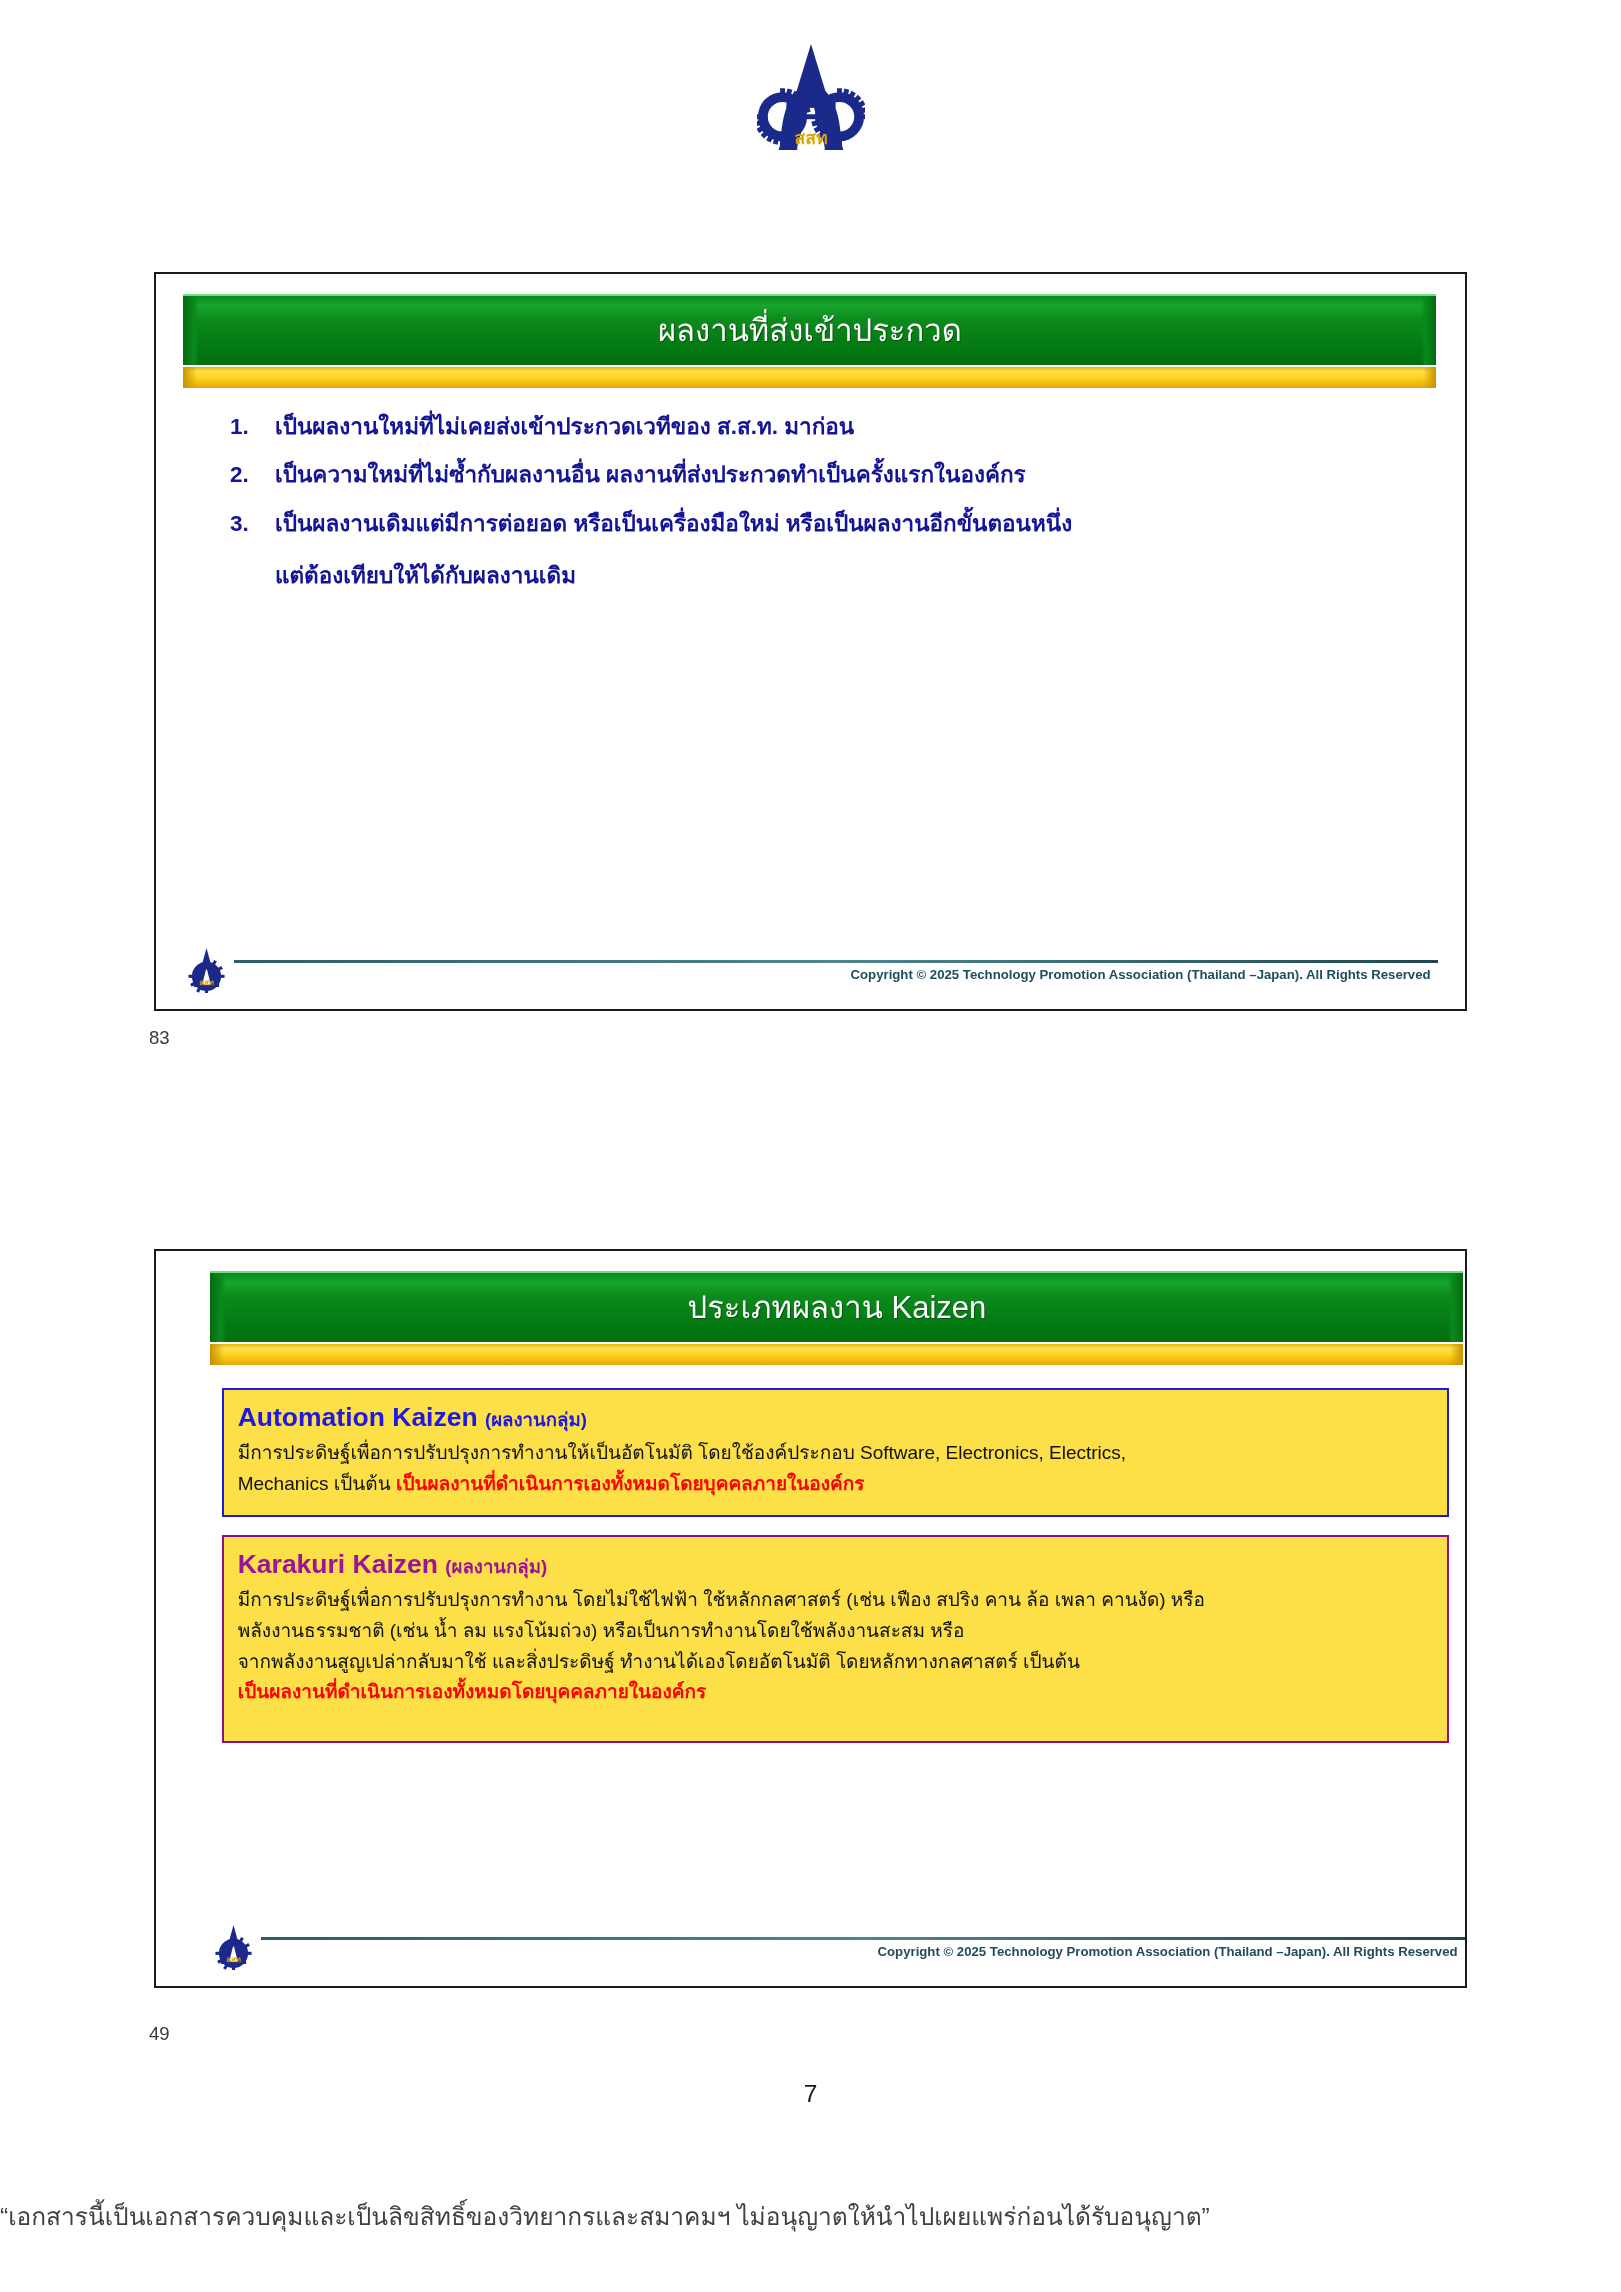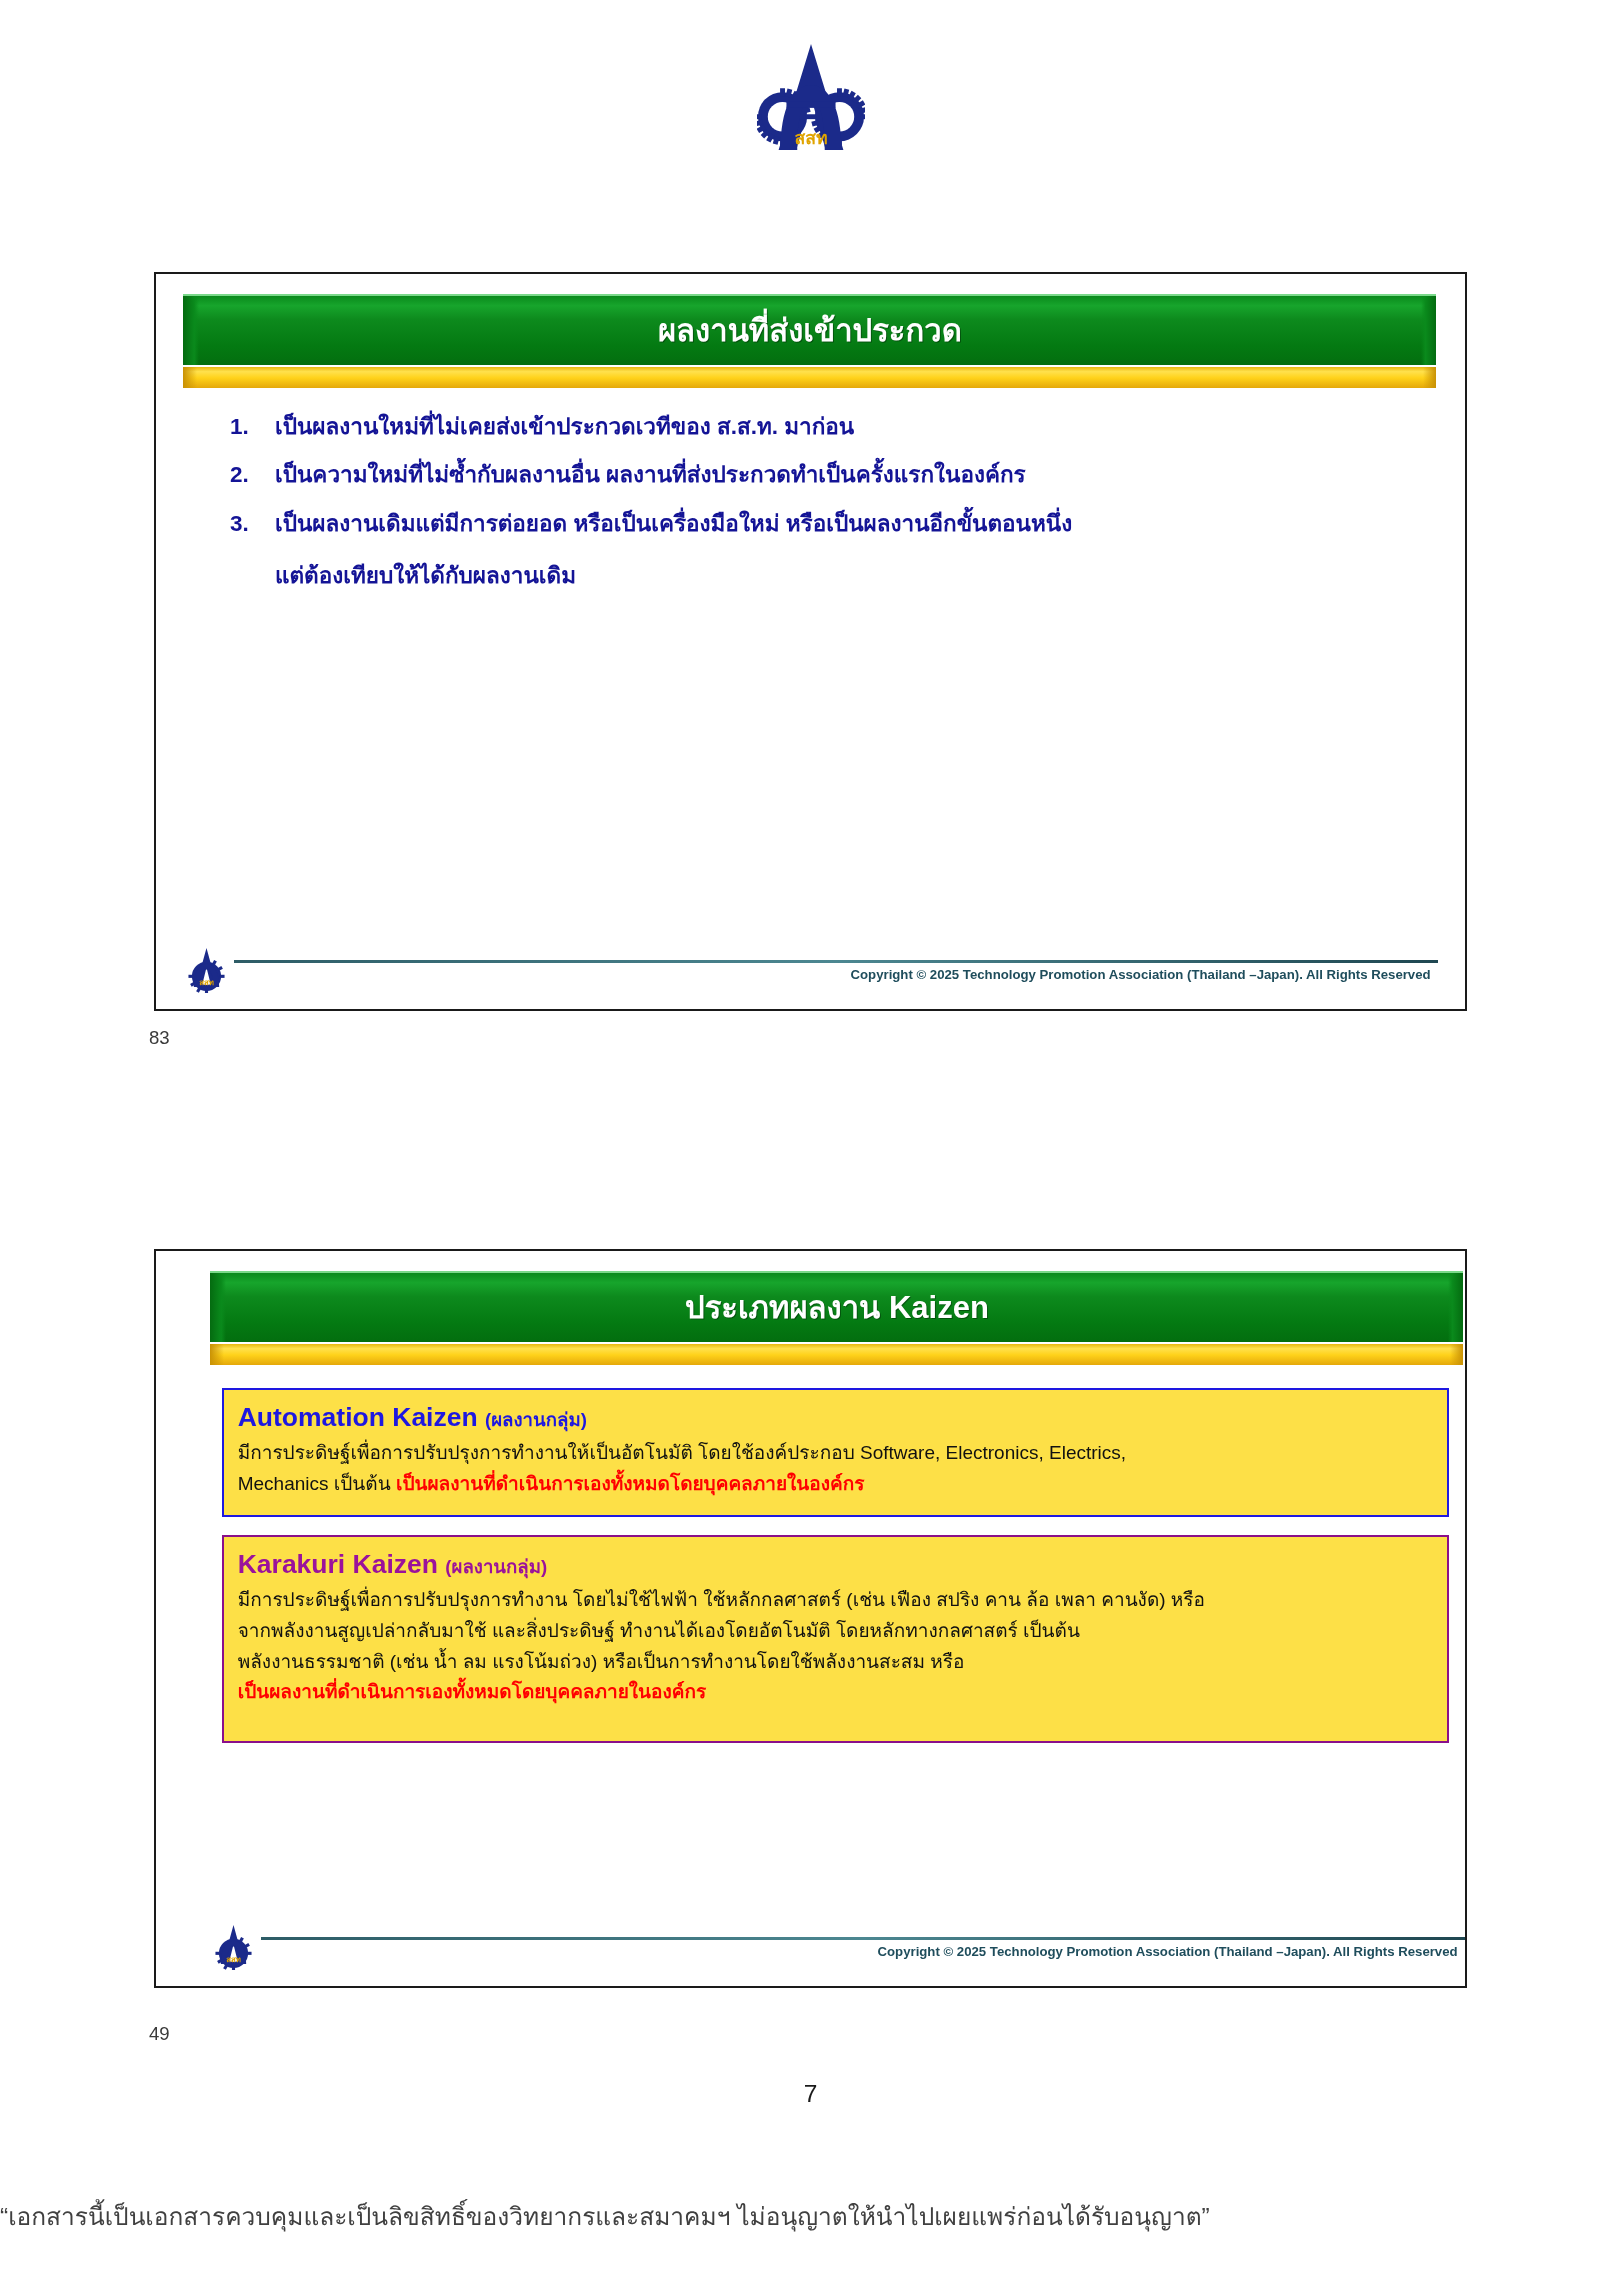--- a/index.html
+++ b/index.html
@@ -90,21 +90,21 @@
     width: 15.7px;
     height: 100%;
   }
   .banner-green .cap-left  { left: 0;  background: linear-gradient(to right, #046b10, #0a8a1c 70%, transparent); }
   .banner-green .cap-right { right: 0; background: linear-gradient(to left,  #046b10, #0a8a1c 70%, transparent); }
   .banner-title {
     position: relative;
     z-index: 2;
     color: #ffffff;
     font-size: 31px;
-    font-weight: bold;
+    font-weight: normal;
     text-shadow: 1px 1px 0 rgba(0,0,0,0.35);
     white-space: nowrap;
   }
   .banner-gold {
     position: absolute;
     left: 0;
     top: 73px;
     width: 100%;
     height: 21.6px;
     background: linear-gradient(to bottom,
@@ -396,22 +396,22 @@
       <div class="kz-line">
         <span>Mechanics เป็นต้น </span><span class="kz-red">เป็นผลงานที่ดำเนินการเองทั้งหมดโดยบุคคลภายในองค์กร</span>
       </div>
     </div>
 
     <div class="kz-box" id="box-karakuri">
       <div class="kz-head">
         <span>Karakuri Kaizen </span><span class="sub">(ผลงานกลุ่ม)</span>
       </div>
       <div class="kz-line">มีการประดิษฐ์เพื่อการปรับปรุงการทำงาน โดยไม่ใช้ไฟฟ้า ใช้หลักกลศาสตร์ (เช่น เฟือง สปริง คาน ล้อ เพลา คานงัด) หรือ</div>
+      <div class="kz-line">พลังงานธรรมชาติ (เช่น น้ำ ลม แรงโน้มถ่วง)  หรือเป็นการทำงานโดยใช้พลังงานสะสม หรือ</div>
       <div class="kz-line">จากพลังงานสูญเปล่ากลับมาใช้ และสิ่งประดิษฐ์ ทำงานได้เองโดยอัตโนมัติ โดยหลักทางกลศาสตร์ เป็นต้น</div>
-      <div class="kz-line">พลังงานธรรมชาติ (เช่น น้ำ ลม แรงโน้มถ่วง)  หรือเป็นการทำงานโดยใช้พลังงานสะสม หรือ</div>
       <div class="kz-line kz-red">เป็นผลงานที่ดำเนินการเองทั้งหมดโดยบุคคลภายในองค์กร</div>
     </div>
 
     <div class="slide-footer">
       <div class="footer-logo">
         <svg viewBox="0 0 40 48" width="39" height="47" aria-hidden="true">
           <g fill="#1b2a8a">
             <g transform="translate(20,31)">
               <circle r="15" fill="#1b2a8a"></circle>
               <g>

